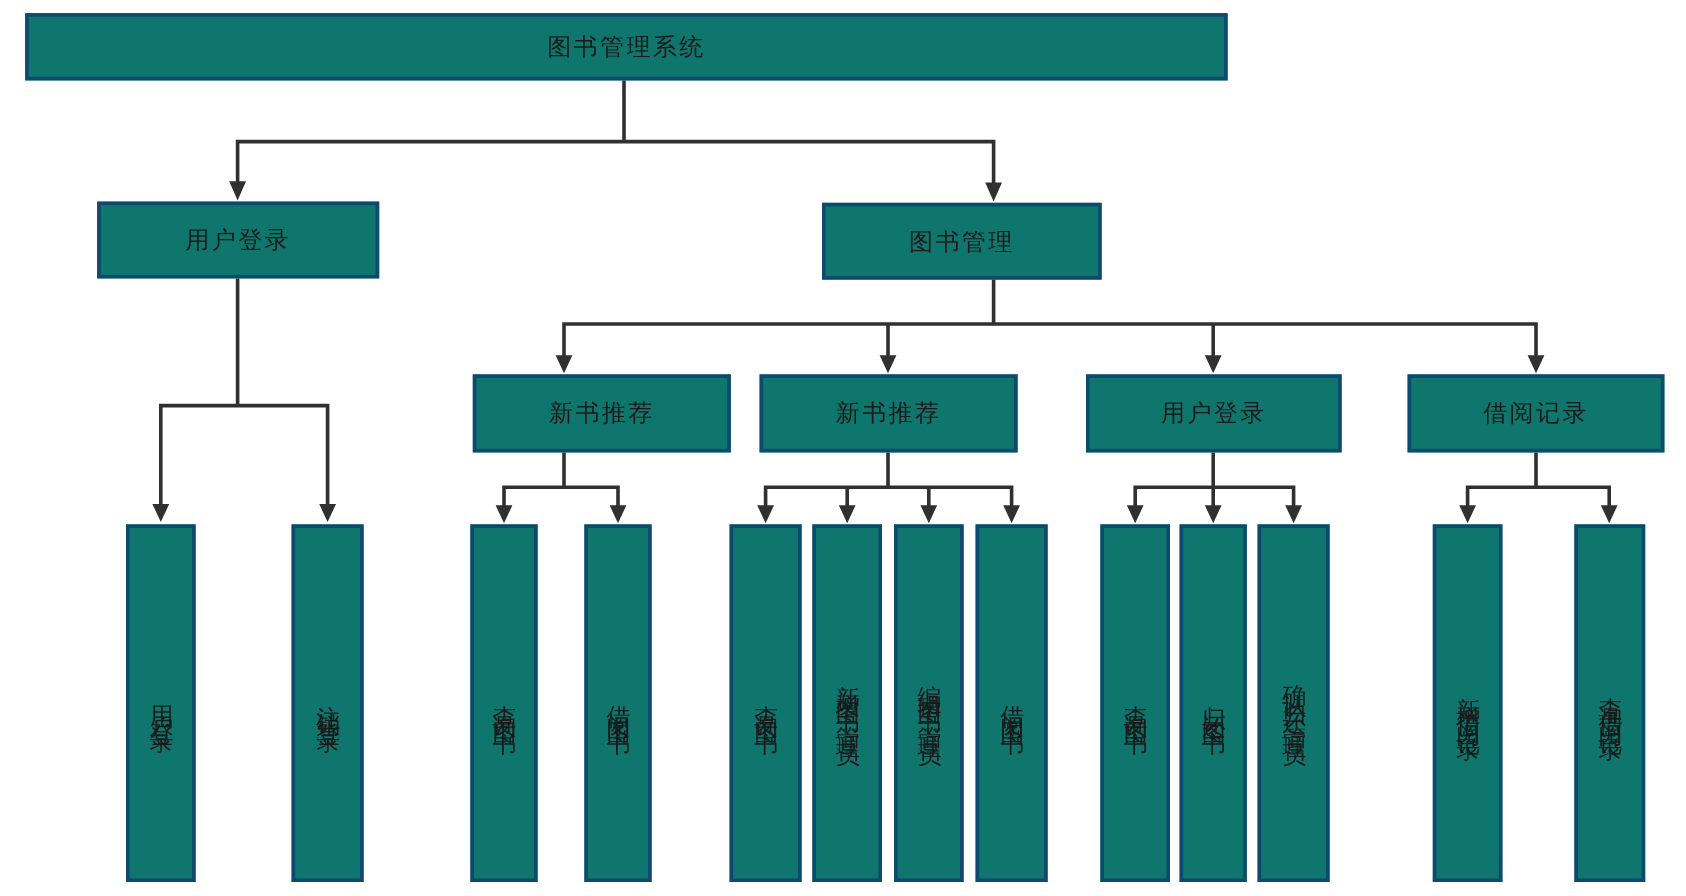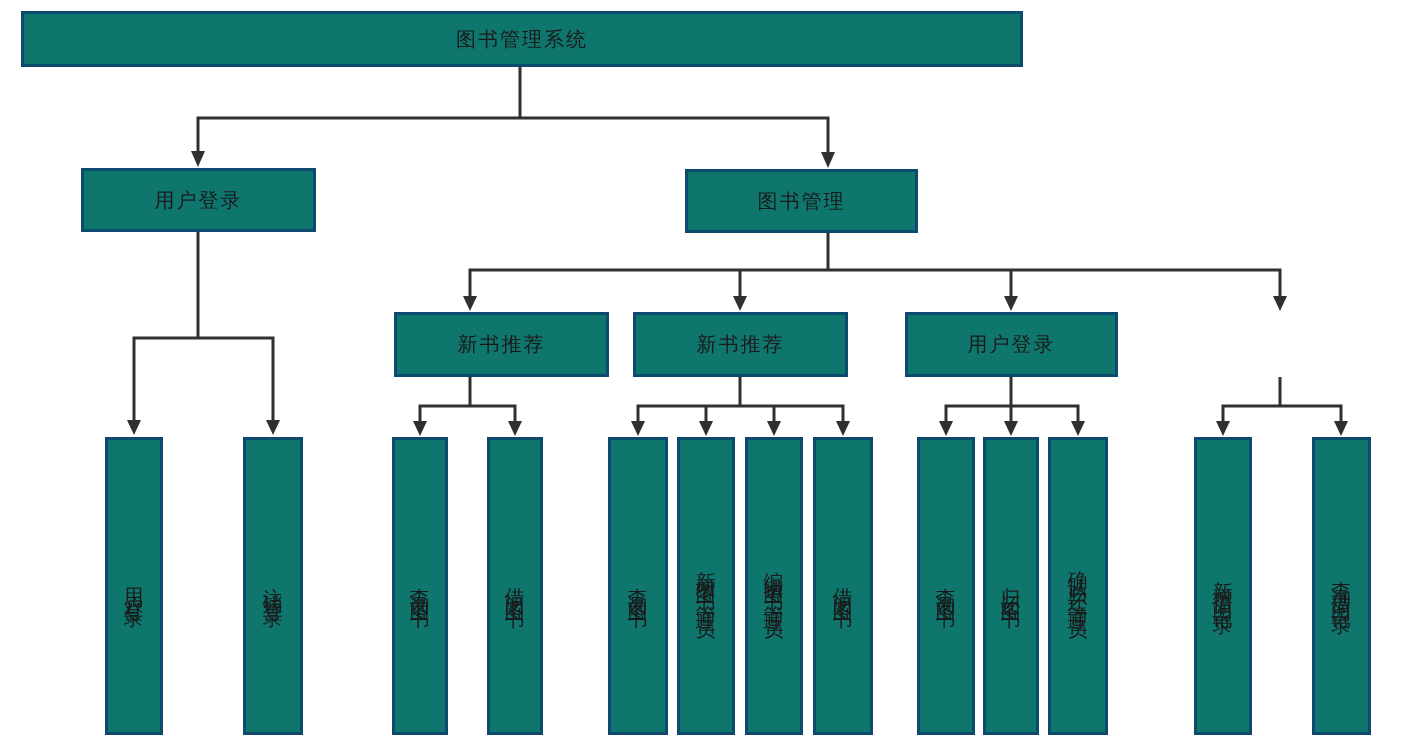--- a/index.html
+++ b/index.html
@@ -112,20 +112,21 @@
   </svg>
 
   <div class="node" style="left:21px; top:11px; width:1002px; height:56px;">图书管理系统</div>
 
   <div class="node" style="left:81px; top:168px; width:235px; height:64px;">用户登录</div>
   <div class="node" style="left:685px; top:169px; width:233px; height:64px;font-family:Liberation Serif, serif;">图书管理</div>
 
   <div class="node" style="left:348px; top:312px; width:215px; height:65px;margin-left:46px;">新书推荐</div>
   <div class="node" style="left:633px; top:312px; width:215px; height:65px;">新书推荐</div>
   <div class="node" style="left:905px; top:312px; width:213px; height:65px;">用户登录</div>
+  <div class="node" style="left:1173px; top:312px; width:214px; height:65px;">借阅记录</div>
 
   <div class="node leaf" style="left:105px; top:437px; width:58px; height:298px;">用户登录</div>
   <div class="node leaf" style="left:243px; top:437px; width:60px; height:298px;">注销登录</div>
 
   <div class="node leaf" style="left:392px; top:437px; width:56px; height:298px;">查询图书</div>
   <div class="node leaf" style="left:487px; top:437px; width:56px; height:298px;">借阅图书</div>
 
   <div class="node leaf" style="left:608px; top:437px; width:60px; height:298px;">查询图书</div>
   <div class="node leaf" style="left:677px; top:437px; width:58px; height:298px;">新增图书（管理员）</div>
   <div class="node leaf" style="left:745px; top:437px; width:58px; height:298px;">编辑图书（管理员）</div>

